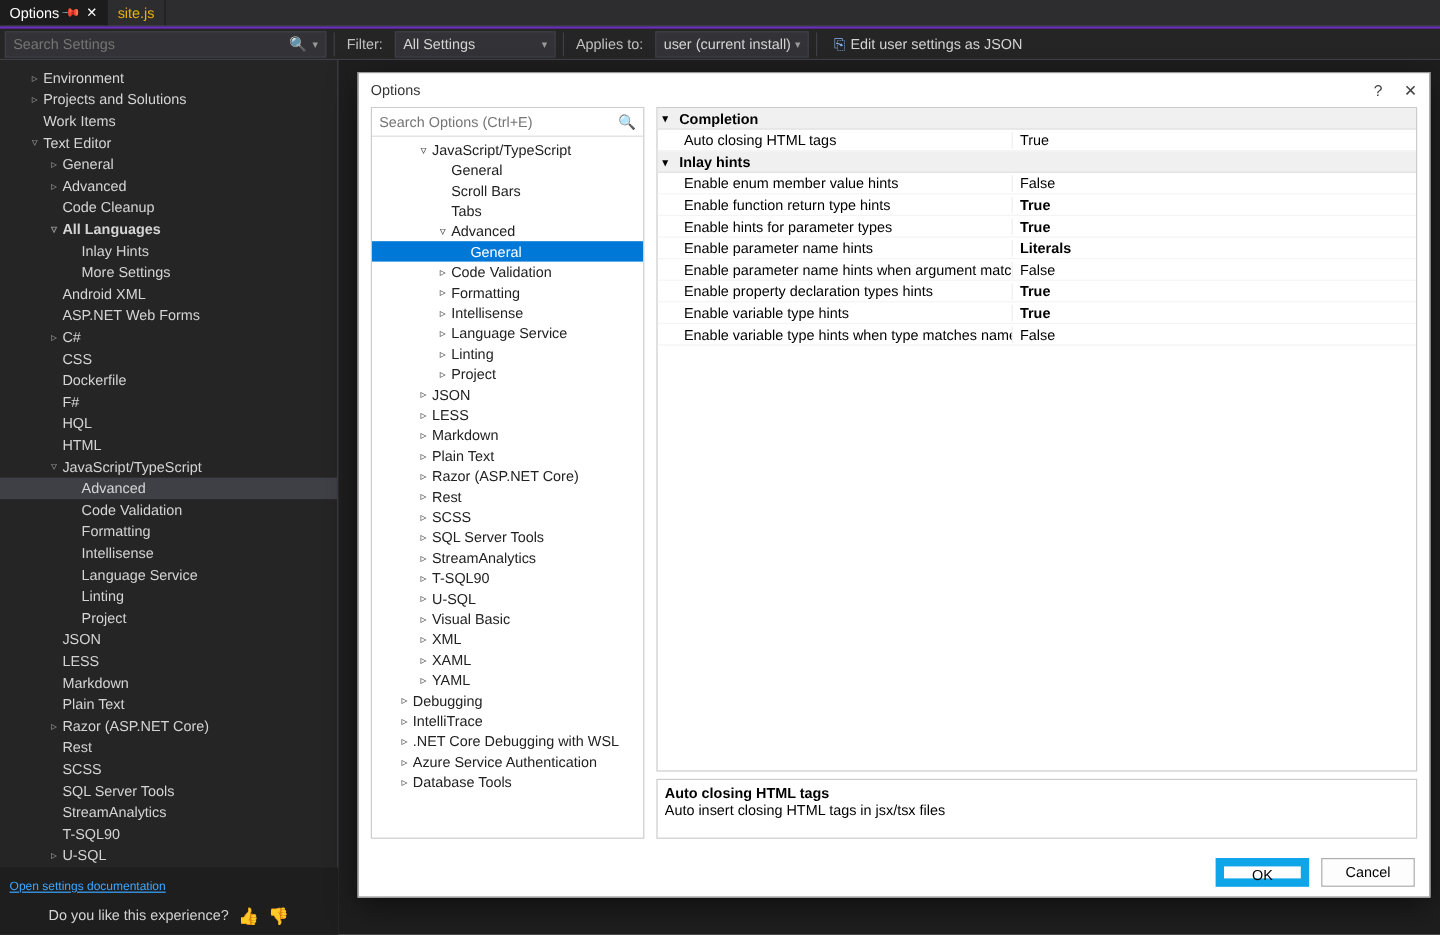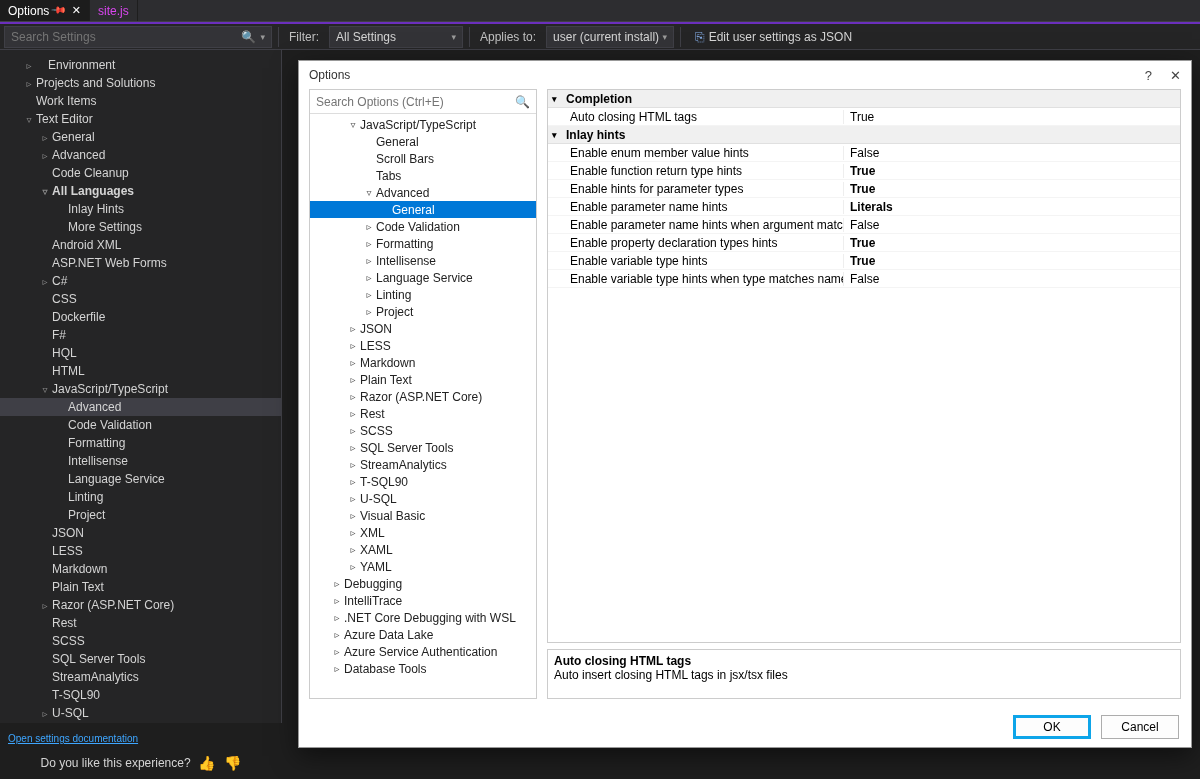--- a/index.html
+++ b/index.html
@@ -1,20 +1,20 @@
 <!DOCTYPE html>
 <html><head>
 <meta charset="utf-8">
 <style>
   * { box-sizing: border-box; margin: 0; padding: 0; font-family: "Segoe UI", Tahoma, sans-serif; }
   body { background: #1e1e1e; width: 1200px; height: 779px; overflow: hidden; color: #d4d4d4; font-size: 12px; }
 
   
   .tab-strip { height: 22px; background: #2d2d30; display: flex; align-items: stretch; border-bottom: 1px solid #3f3f46; }
-  .tab { display: flex; align-items: center; padding: 0 8px; font-size: 12px; color: #d946ef; cursor: pointer; border-right: 1px solid #1e1e1e; }
+  .tab { display: flex; align-items: center; padding: 0 8px; font-size: 12px; color: #eab308; cursor: pointer; border-right: 1px solid #1e1e1e; }
   .tab.active { background: #1c1c1c; color: #fff; }
   .tab.active .close { margin-left: 6px; font-size: 11px; }
   .tab .pin { margin-left: 4px; font-size: 10px; transform: rotate(45deg); }
 
   
   .purple-bar { height: 2px; background: #6b2fbd; }
 
   
   .toolbar { height: 26px; background: #252526; display: flex; align-items: center; gap: 6px; padding: 0 4px; border-bottom: 1px solid #3f3f46; }
   .search-box { flex: 0 0 268px; height: 22px; background: #333337; border: 1px solid #3f3f46; display: flex; align-items: center; padding: 0 6px; color: #a0a0a0; }
@@ -73,21 +73,21 @@
   .pg-row { display: flex; height: 18px; align-items: center; border-bottom: 1px solid #f4f4f4; }
   .pg-row .pg-name { flex: 0 0 296px; padding-left: 22px; border-right: 1px solid #eee; overflow: hidden; white-space: nowrap; }
   .pg-row .pg-val { flex: 1; padding-left: 6px; }
   .pg-row .pg-val.bold { font-weight: bold; }
 
   .desc-box { height: 50px; border: 1px solid #ccc; padding: 4px 6px; font-size: 12px; }
   .desc-title { font-weight: bold; }
 
   .dlg-buttons { height: 40px; display: flex; justify-content: flex-end; align-items: center; gap: 10px; padding: 0 12px; }
   .dlg-btn { width: 78px; height: 24px; border: 1px solid #adadad; background: #fdfdfd; font-size: 12px; cursor: pointer; }
-  .dlg-btn.primary { border: 3px solid #0ea5e9; }
+  .dlg-btn.primary { border: 7px solid #0ea5e9; }
 
   .icon-mag { font-size: 12px; color: #888; }
   .caret { font-size: 9px; color: #999; }
 
   .thumb { font-size: 14px; color: #bbb; cursor: pointer; }
 </style>
 </head>
 <body>
 
 <div class="tab-strip">
@@ -122,21 +122,21 @@
   </div>
   <div class="sep"></div>
   <div class="tb-link">
     <span style="color:#8ab4f0;">⎘</span>
     <span>Edit user settings as JSON</span>
   </div>
 </div>
 
 <div class="main">
   <div class="left-tree" id="left-tree">
-      <div class="tree-item" style="padding-left: 22px; gap: 12px;">
+      <div class="tree-item" style="padding-left: 22px;">
         <span class="chev closed"></span>
         <span>Environment</span>
       </div>
       <div class="tree-item" style="padding-left: 22px;">
         <span class="chev closed"></span>
         <span>Projects and Solutions</span>
       </div>
       <div class="tree-item" style="padding-left: 22px;">
         <span class="chev none"></span>
         <span>Work Items</span>
@@ -425,24 +425,20 @@
           <div class="d-item" style="padding-left: 20px;">
             <span class="chev closed"></span>
             <span>IntelliTrace</span>
           </div>
           <div class="d-item" style="padding-left: 20px;">
             <span class="chev closed"></span>
             <span>.NET Core Debugging with WSL</span>
           </div>
           <div class="d-item" style="padding-left: 20px;">
             <span class="chev closed"></span>
-            <span>Azure Data Lake</span>
-          </div>
-          <div class="d-item" style="padding-left: 20px;">
-            <span class="chev closed"></span>
             <span>Azure Service Authentication</span>
           </div>
           <div class="d-item" style="padding-left: 20px;">
             <span class="chev closed"></span>
             <span>Database Tools</span>
           </div>
         </div>
     </div>
 
     <div class="dlg-right">

